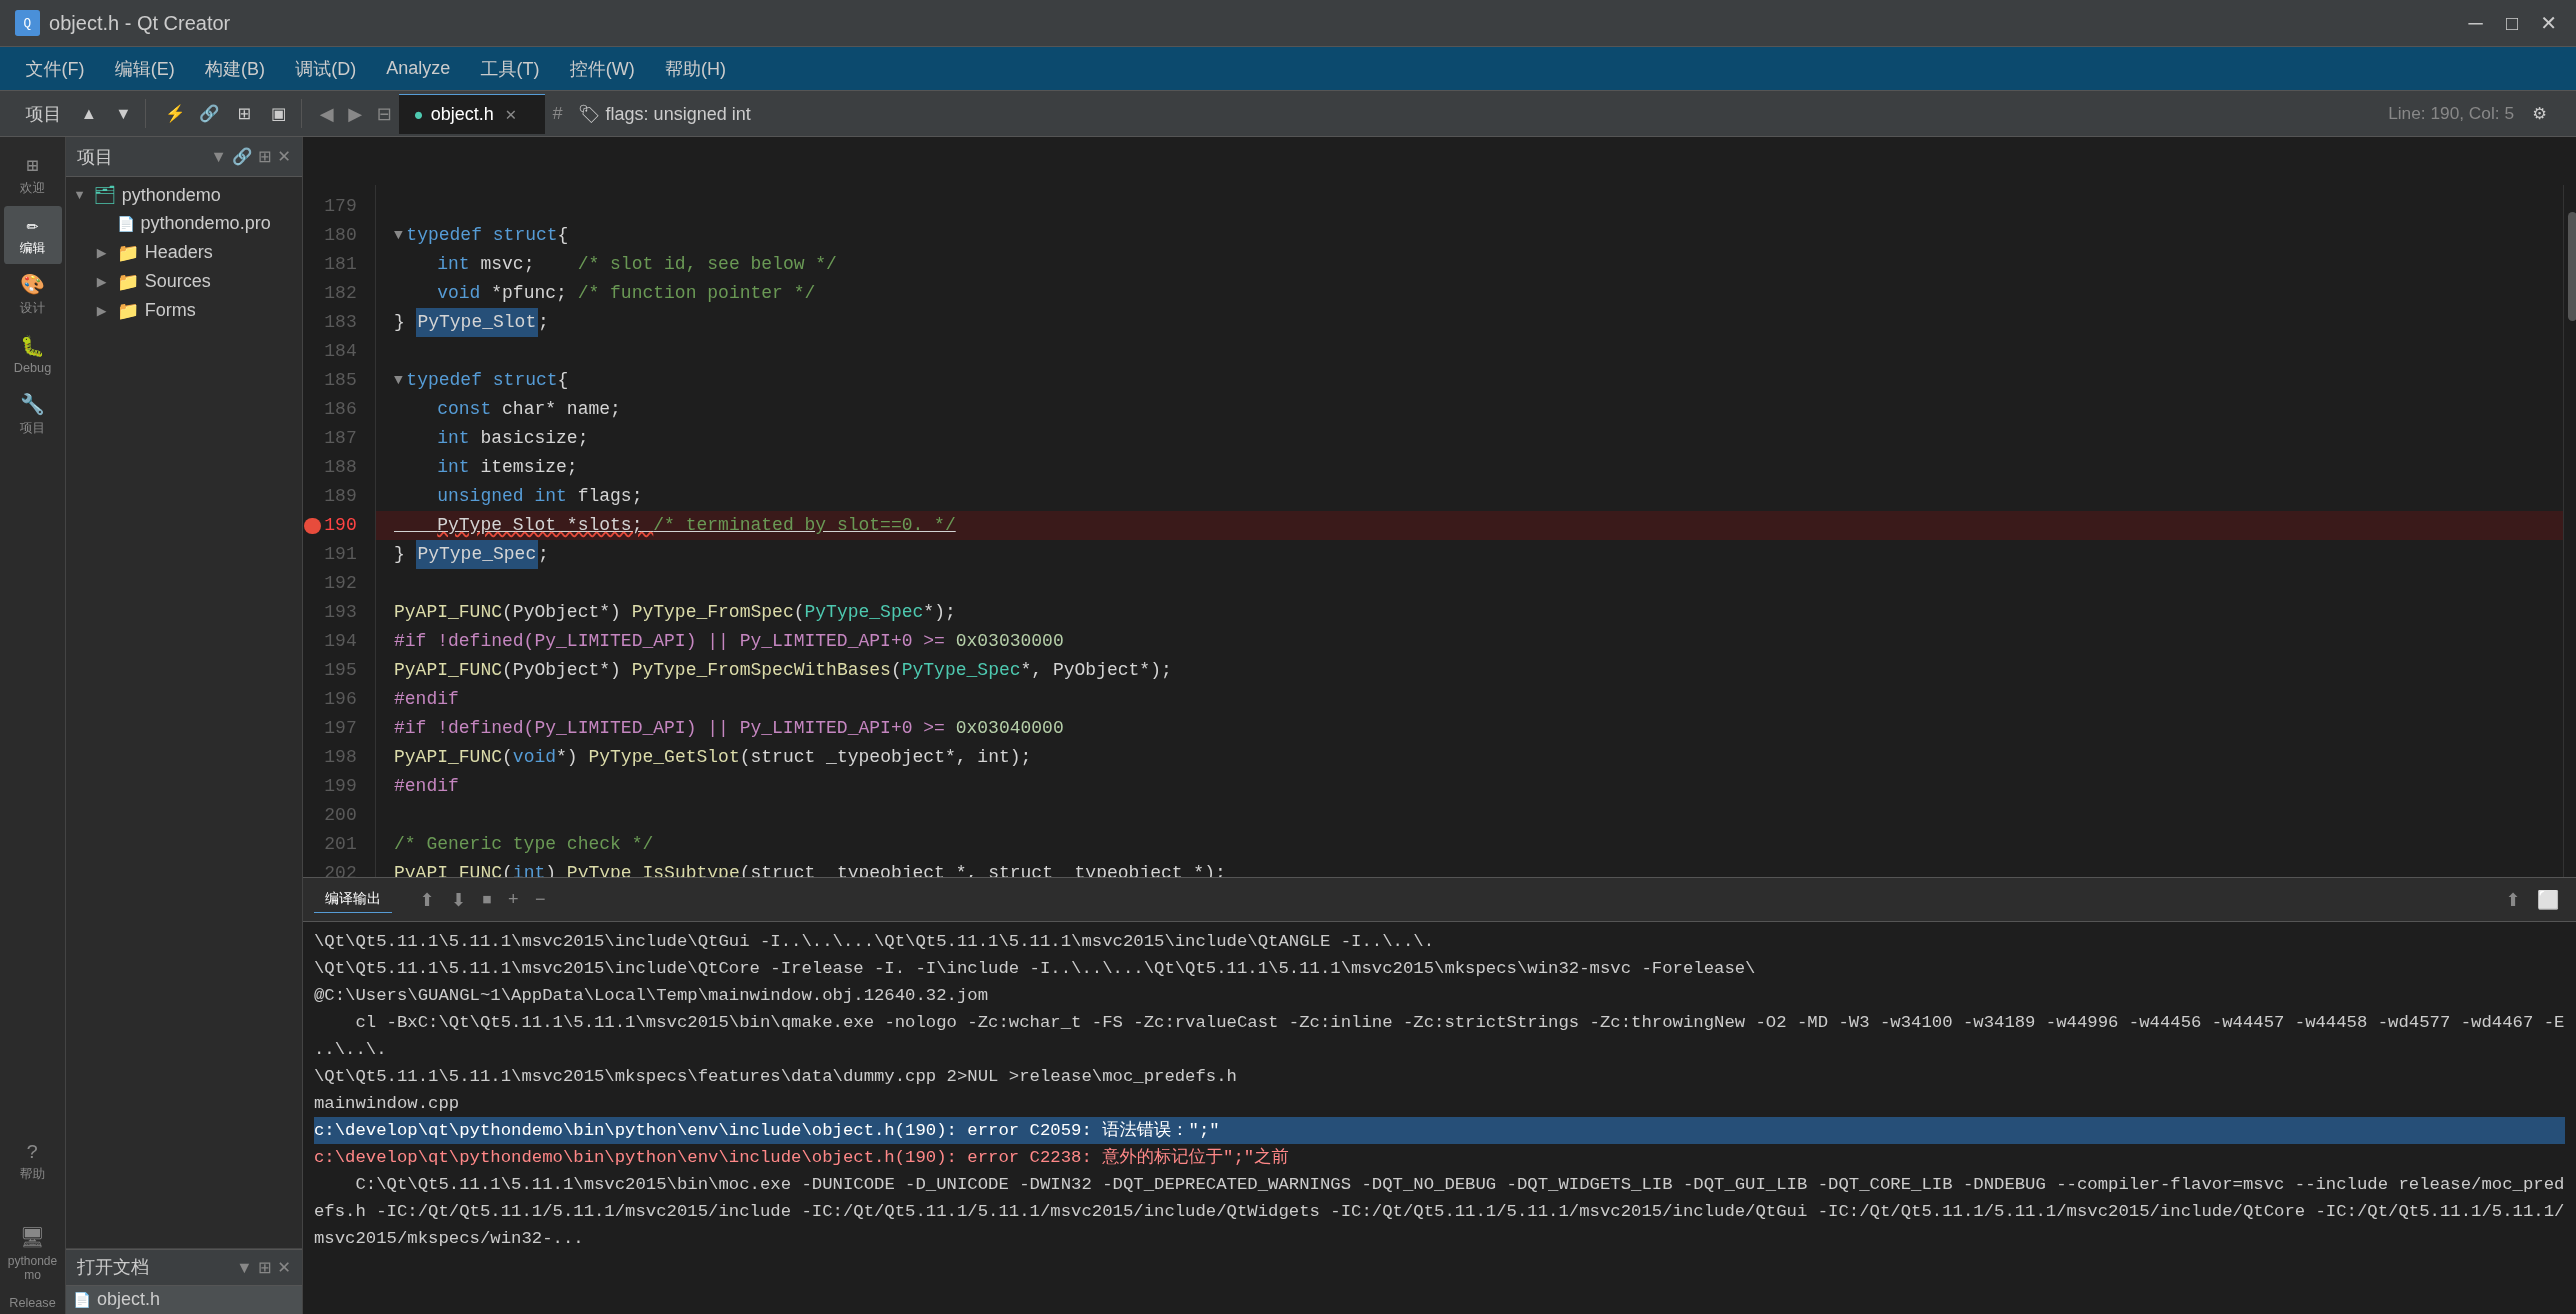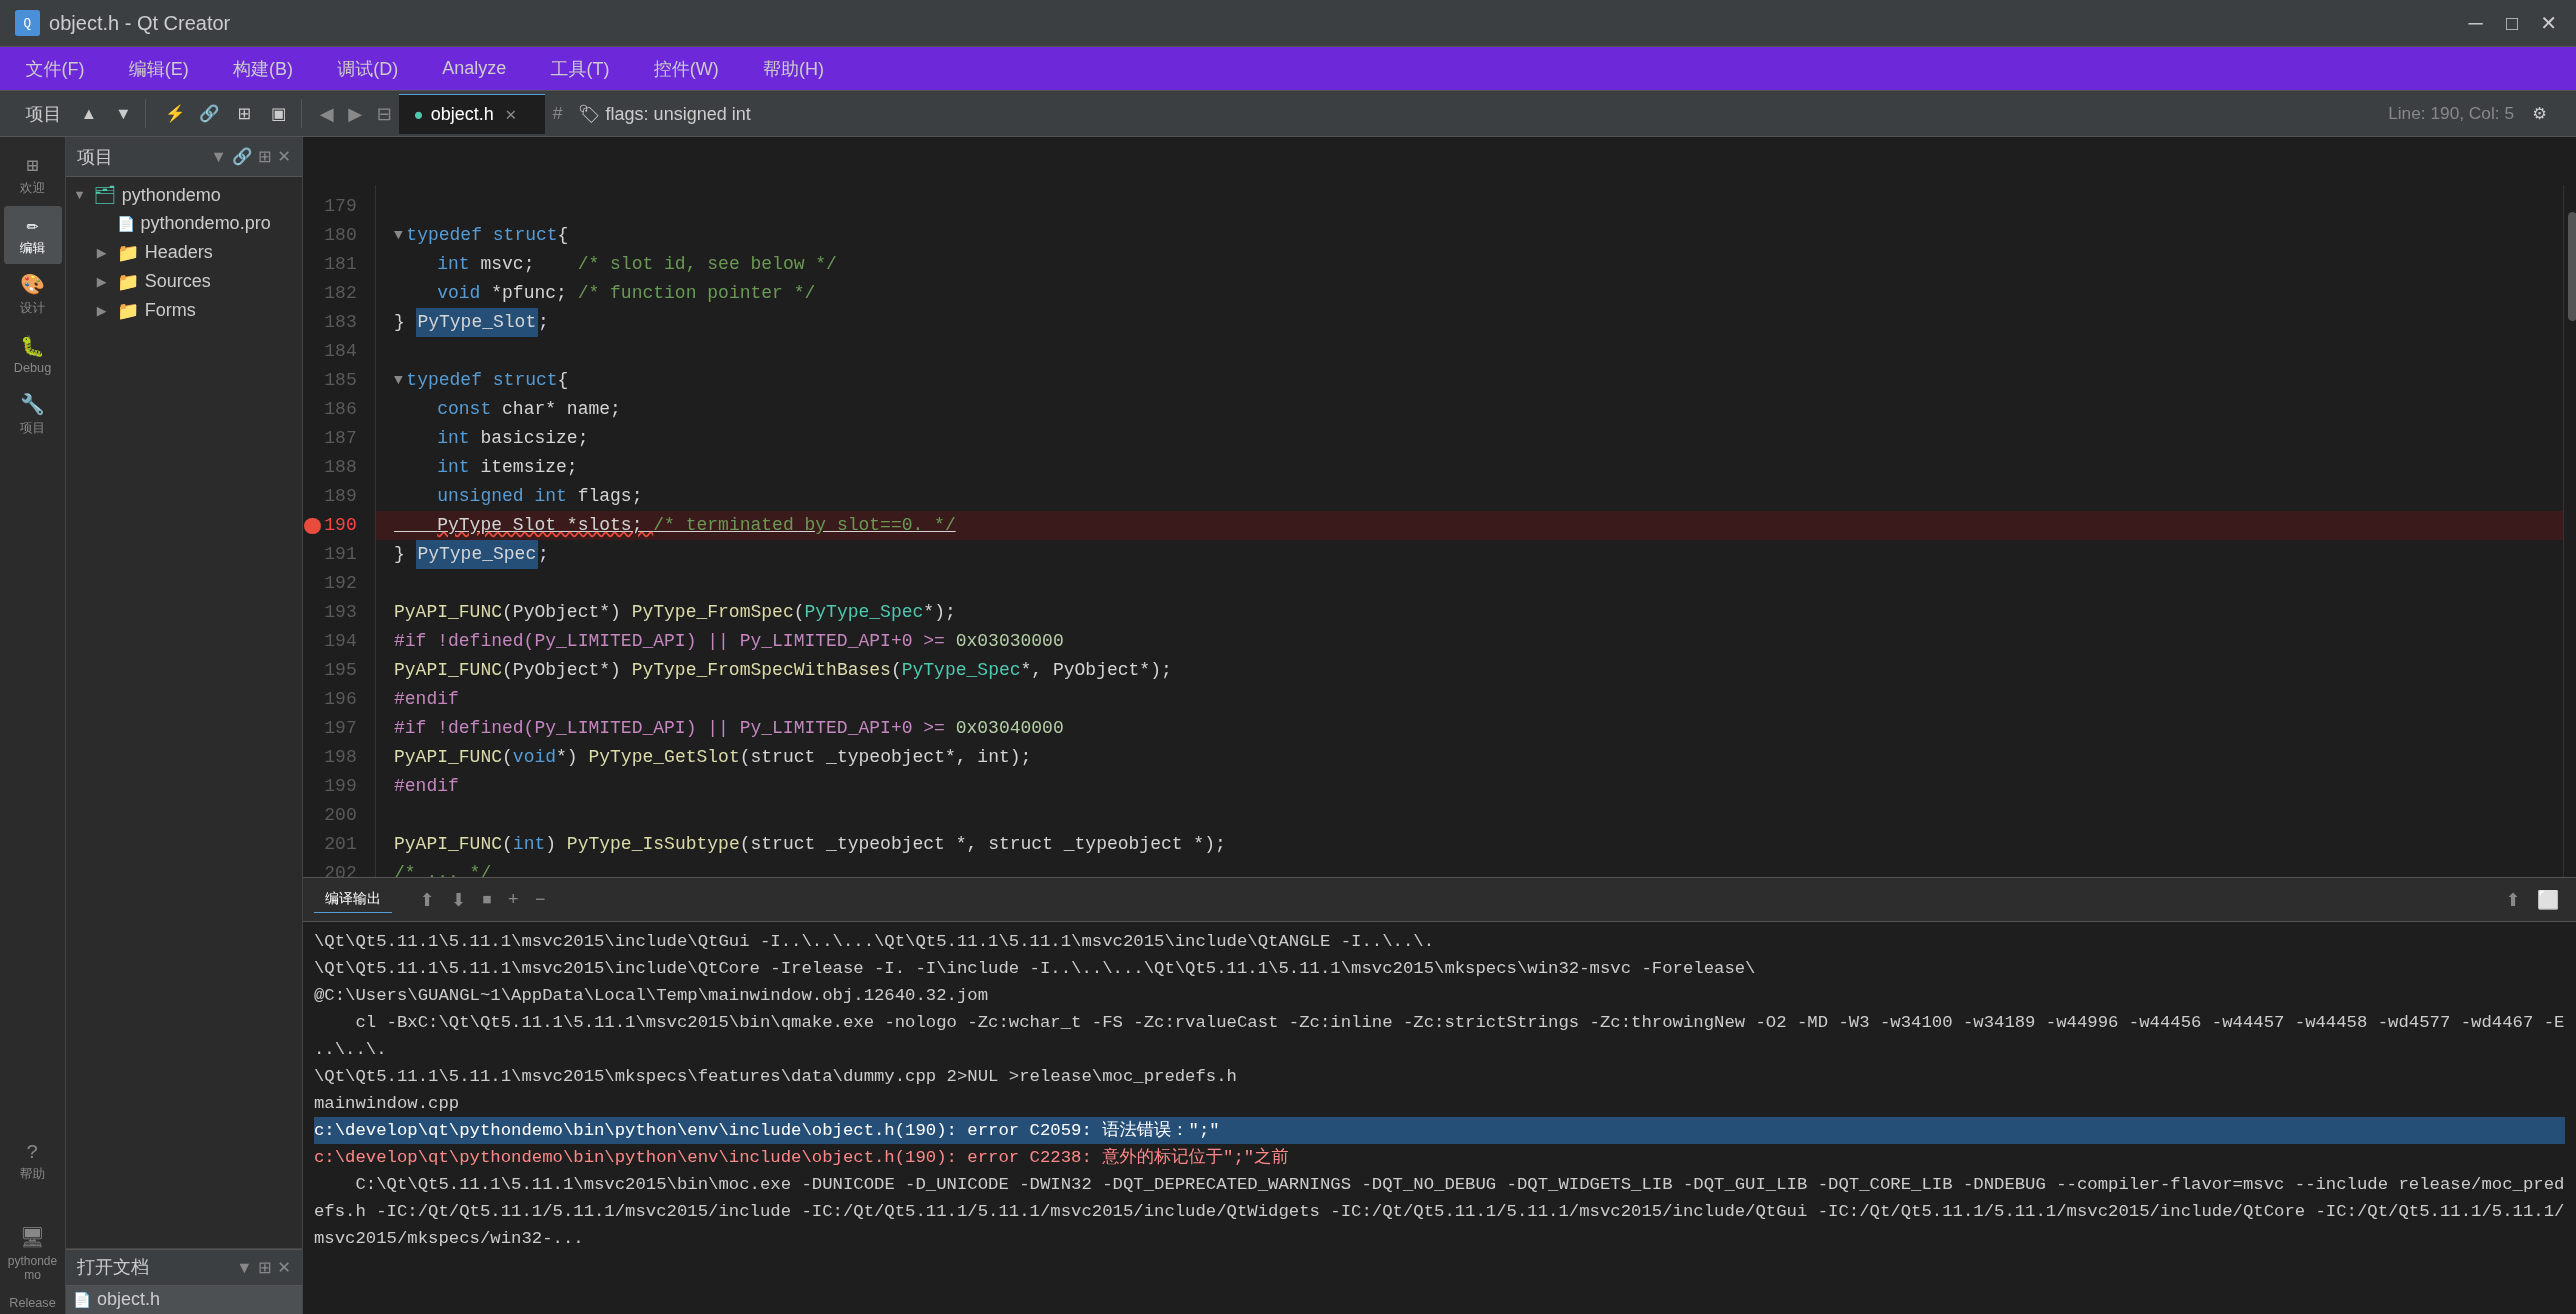--- a/index.html
+++ b/index.html
@@ -34,26 +34,26 @@
       border-radius: 2.7px;
       display: flex; align-items: center; justify-content: center;
       color: white; font-size: 12.7px;
     }
     .title-text { color: #ccc; font-size: 20px; font-family: 'Segoe UI', sans-serif; }
     .window-controls { display: flex; gap: 11px; align-items: center; }
     .win-btn { width: 25.5px; height: 25.5px; cursor: pointer; color: #ccc; font-size: 20px; display: flex; align-items: center; justify-content: center; background: none; border: none; }
 
     
     .menu-bar {
-      background: #6d28d9;
+      background: #0c4a6e;
       height: 44px;
       display: flex;
       align-items: center;
       padding: 0 11px;
-      gap: 15px;
+      gap: 1px;
       border-bottom: 0.9px solid #555;
       font-family: 'Microsoft YaHei', 'Segoe UI', sans-serif;
     }
     .menu-item {
       padding: 5.5px 14.6px;
       color: #ccc;
       cursor: pointer;
       border-radius: 2.7px;
       font-size: 18px;
     }
@@ -645,20 +645,23 @@
           <span class="fn">PyType_GetSlot</span>
           <span>(struct _typeobject*, int);</span>
         </div>
 
         <div class="code-line">
           <span class="pp">#endif</span>
         </div>
 
         <div class="code-line">&nbsp;</div>
 
+        <div class="code-line">
+          <span class="cmt">/* Generic type check */</span>
+        </div>
 
         <div class="code-line">
           <span class="fn">PyAPI_FUNC</span>
           <span>(</span>
           <span class="kw">int</span>
           <span>) </span>
           <span class="fn">PyType_IsSubtype</span>
           <span>(struct _typeobject *, struct _typeobject *);</span>
         </div>
 

